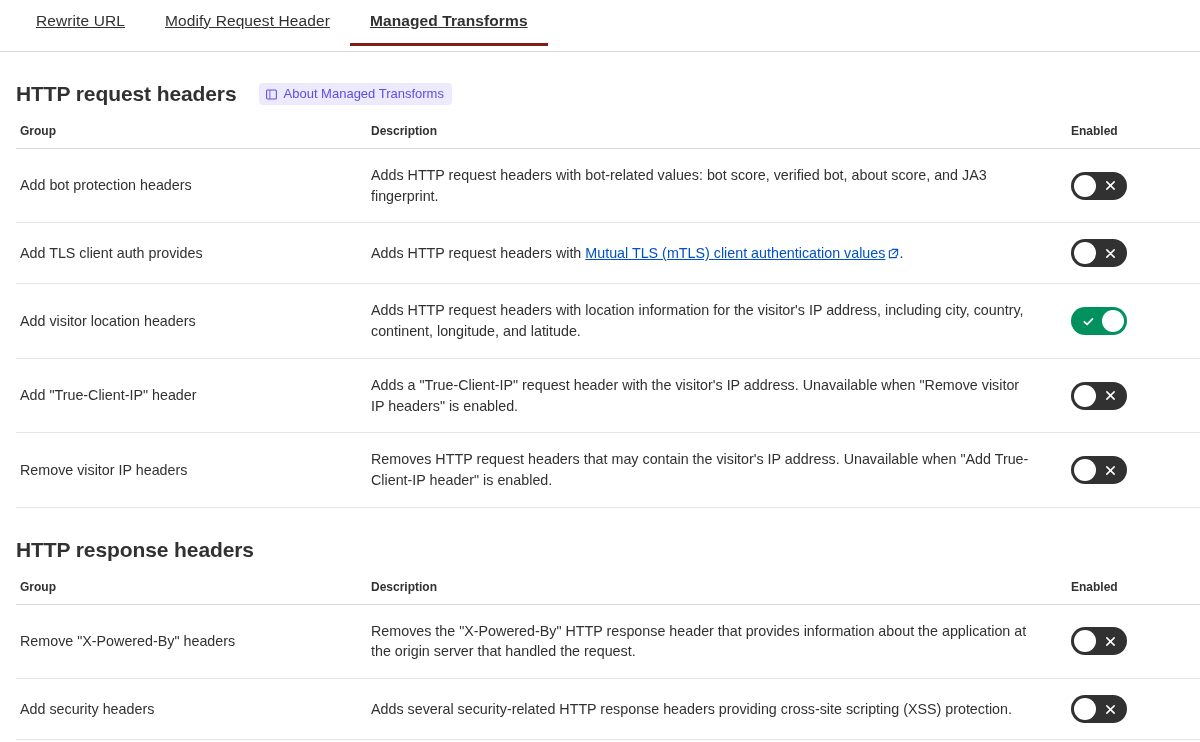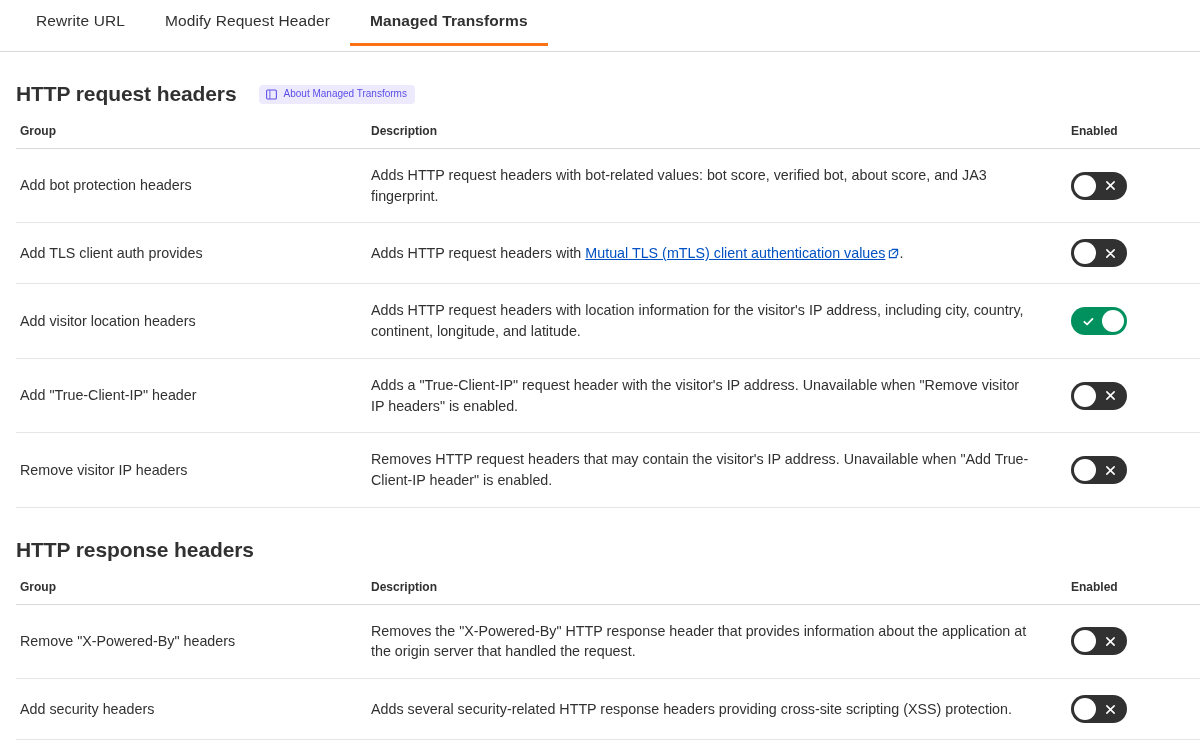--- a/index.html
+++ b/index.html
@@ -31,25 +31,26 @@
   }
   .tab {
     font-size: 15.5px;
     color: #313131;
     padding: 12px 20px 13px 20px;
     cursor: pointer;
     white-space: nowrap;
     border-bottom: 3px solid transparent;
     margin-bottom: -1px;
     letter-spacing: 0.1px;
+    text-decoration: underline;
   }
   .tab.active {
     color: #313131;
     font-weight: 600;
-    border-bottom: 3px solid #f97316;
+    border-bottom: 3px solid #7f1d1d;
   }
 
   
   .section {
     padding: 0 16px;
   }
   .section-head {
     display: flex;
     align-items: center;
     gap: 22px;
@@ -63,21 +64,21 @@
     letter-spacing: -0.1px;
   }
   .about-pill {
     display: inline-flex;
     align-items: center;
     gap: 6px;
     background: #eeeafd;
     color: #5b4ee8;
     border-radius: 4px;
     padding: 3px 8px 3px 6px;
-    font-size: 10px;
+    font-size: 13px;
     cursor: pointer;
     line-height: 1.2;
   }
   .about-pill .book {
     width: 13px;
     height: 13px;
     display: inline-block;
     position: relative;
   }
   .about-pill .book svg { display:block; }

